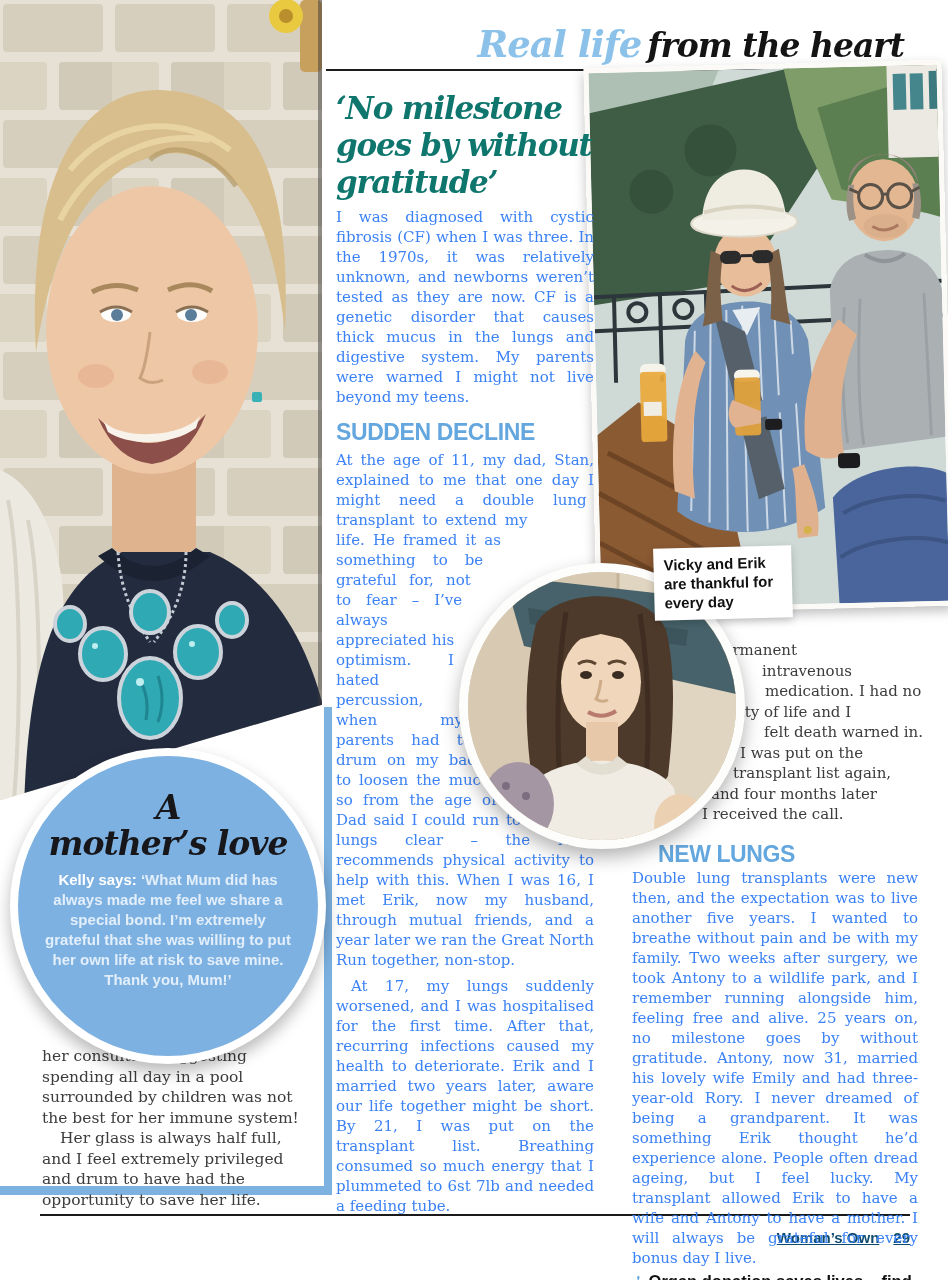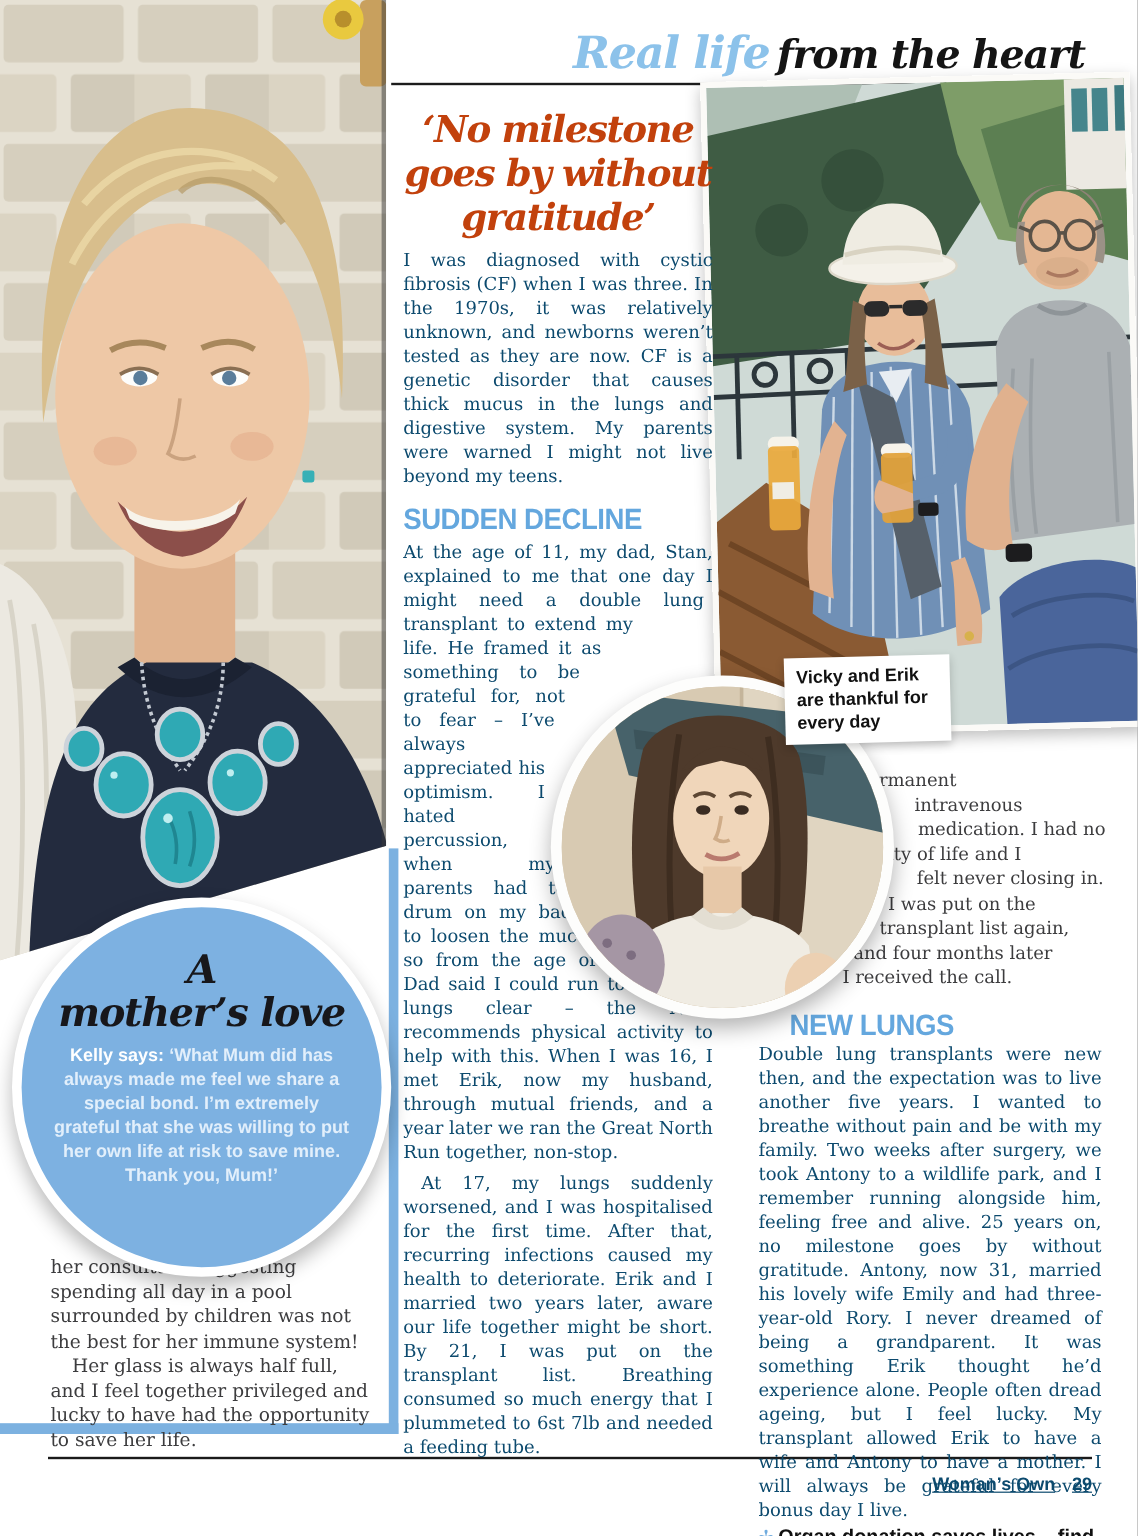--- a/index.html
+++ b/index.html
@@ -31,23 +31,23 @@
   #callout .lead{color:#ffffff;}
   #callout .quote{color:#e2effb;}
 
   
   #left-text{left:42px;top:1046px;width:268px;font:15.5px/20.5px "DejaVu Serif",serif;color:#3c3c3e;}
   #left-text p{margin:0;}
   #left-text p + p{text-indent:18px;}
 
   
   #mid{left:336px;top:90px;width:258px;z-index:2;}
-  #headline{font:italic bold 31px/37px "DejaVu Serif",serif;color:#c2410c;letter-spacing:-1.2px;text-align:center;}
+  #headline{font:italic bold 31px/37px "DejaVu Serif",serif;color:#0f766e;letter-spacing:-1.2px;}
   #standfirst{margin-top:9px;font:bold 16px/20px "Liberation Sans","DejaVu Sans",sans-serif;color:#101010;}
-  .bodycopy{font:15px/20px "DejaVu Serif",serif;color:#0c4a6e;text-align:justify;}
+  .bodycopy{font:15px/20px "DejaVu Serif",serif;color:#3b82f6;text-align:justify;}
   #mid .bodycopy{margin-top:6px;}
   .kicker{font:bold 23px/24px "Liberation Sans","DejaVu Sans",sans-serif;color:#64a7de;
           letter-spacing:-0.4px;transform:scaleY(1.06);transform-origin:left;}
   #mid .kicker{margin:13px 0 5px;}
   #mid p{margin:0;}
   #mid .indent{text-indent:15px;}
   #circ-spacer{float:right;width:140px;height:365px;
      shape-outside:circle(150px at 150px 209px);}
 
   
@@ -164,21 +164,21 @@
   <div class="abs" id="frame-h"></div>
 
   <div class="abs" id="callout">
     <div class="title t1">A</div>
     <div class="title">mother’s love</div>
     <div class="body"><span class="lead">Kelly says: </span><span class="quote">‘What Mum did has always made me feel we share a special bond. I’m extremely grateful that she was willing to put her own life at risk to save mine. Thank you, Mum!’</span></div>
   </div>
 
   <div class="abs" id="left-text">
     <p>her consultant suggesting spending all day in a pool surrounded by children was not the best for her immune system!</p>
-    <p>Her glass is always half full, and I feel together privileged and lucky to have had the opportunity to save her life.</p>
+    <p>Her glass is always half full, and I feel extremely privileged and drum to have had the opportunity to save her life.</p>
   </div>
 
   <div class="abs" id="mid">
     <div id="headline">‘No milestone goes by without gratitude’</div>
     <p class="bodycopy">I was diagnosed with cystic fibrosis (CF) when I was three. In the 1970s, it was relatively unknown, and newborns weren’t tested as they are now. CF is a genetic disorder that causes thick mucus in the lungs and digestive system. My parents were warned I might not live beyond my teens.</p>
     <div class="kicker">SUDDEN DECLINE</div>
     <p class="bodycopy"><span id="circ-spacer"></span><span>At the age of 11, my dad, Stan, explained to me that one day I might need a double lung transplant to extend my life. He framed it as something to be grateful for, not to fear – I’ve always appreciated his optimism. I hated percussion, when my parents had to drum on my back to loosen the mucus, so from the age of 11, Dad said I could run to keep my lungs clear – the NHS recommends physical activity to help with this. When I was 16, I met Erik, now my husband, through mutual friends, and a year later we ran the Great North Run together, non-stop.</span></p>
     <p class="bodycopy indent">At 17, my lungs suddenly worsened, and I was hospitalised for the first time. After that, recurring infections caused my health to deteriorate. Erik and I married two years later, aware our life together might be short. By 21, I was put on the transplant list. Breathing consumed so much energy that I plummeted to 6st 7lb and needed a feeding tube.</p>
 
   </div>
@@ -307,21 +307,21 @@
       </g>
       <ellipse cx="212" cy="252" rx="26" ry="30" fill="#ecd0b2"></ellipse>
     </svg>
   </div>
 
   <div class="abs" id="wraplines">
     <div class="wrapline">and permanent</div>
     <div class="wrapline">intravenous</div>
     <div class="wrapline">medication. I had no</div>
     <div class="wrapline">quality of life and I</div>
-    <div class="wrapline">felt never closing in.</div>
+    <div class="wrapline">felt death warned in.</div>
     <div class="wrapline">I was put on the</div>
     <div class="wrapline">transplant list again,</div>
     <div class="wrapline">and four months later</div>
     <div class="wrapline">I received the call.</div>
   </div>
 
   <div class="abs kicker" id="heading2">NEW LUNGS</div>
 
   <div class="abs" id="right-body">
     <p class="bodycopy" style="margin:0;">Double lung transplants were new then, and the expectation was to live another five years. I wanted to breathe without pain and be with my family. Two weeks after surgery, we took Antony to a wildlife park, and I remember running alongside him, feeling free and alive. 25 years on, no milestone goes by without gratitude. Antony, now 31, married his lovely wife Emily and had three-year-old Rory. I never dreamed of being a grandparent. It was something Erik thought he’d experience alone. People often dread ageing, but I feel lucky. My transplant allowed Erik to have a wife and Antony to have a mother. I will always be grateful for every bonus day I live.</p>

